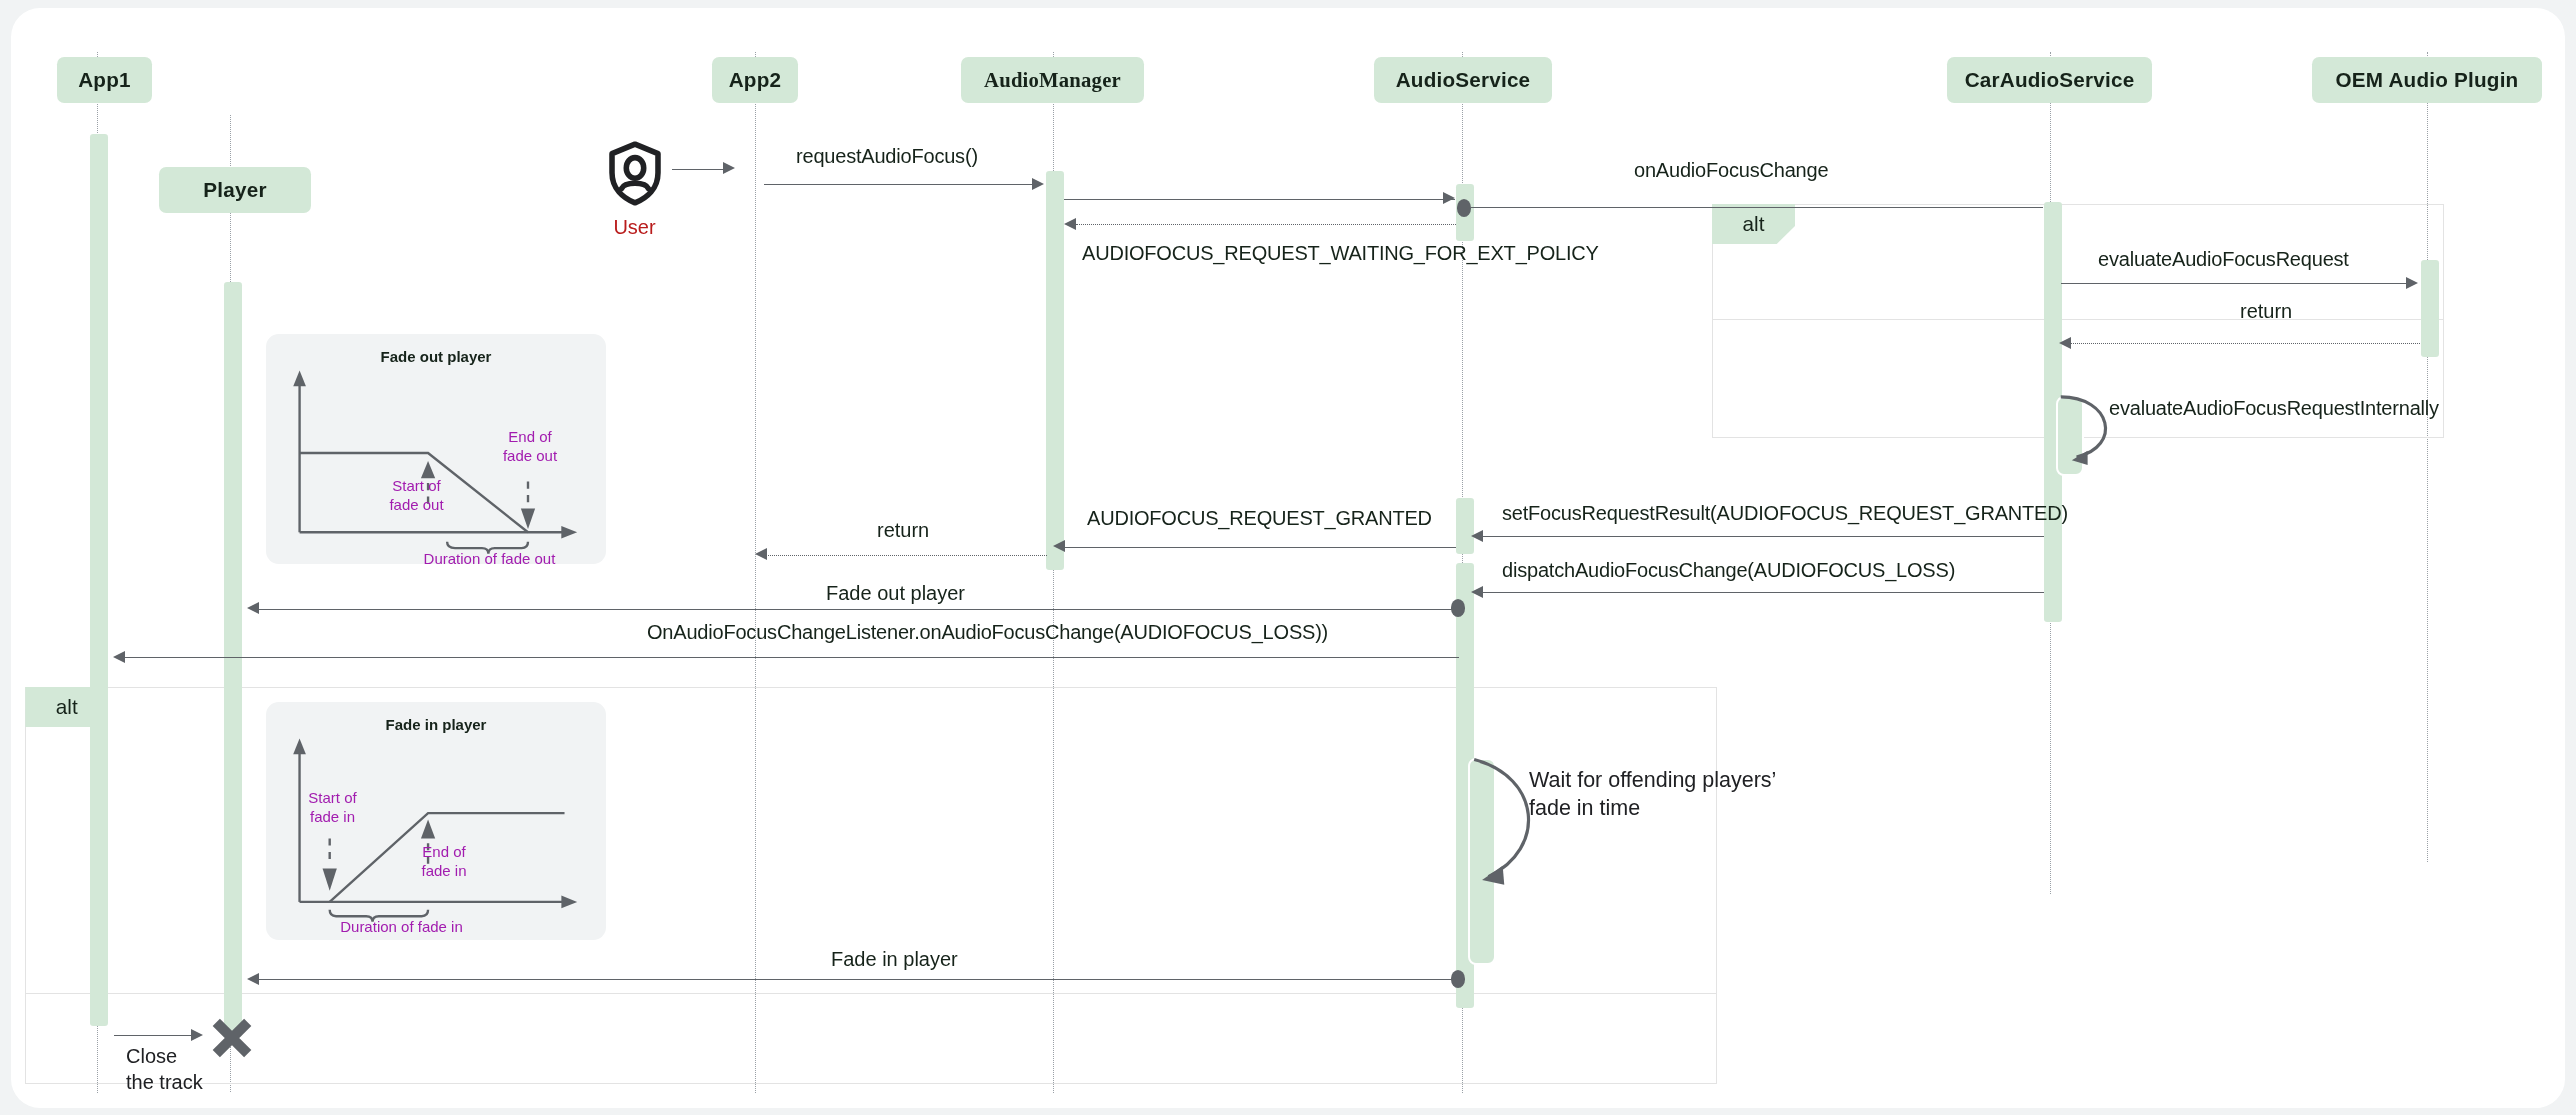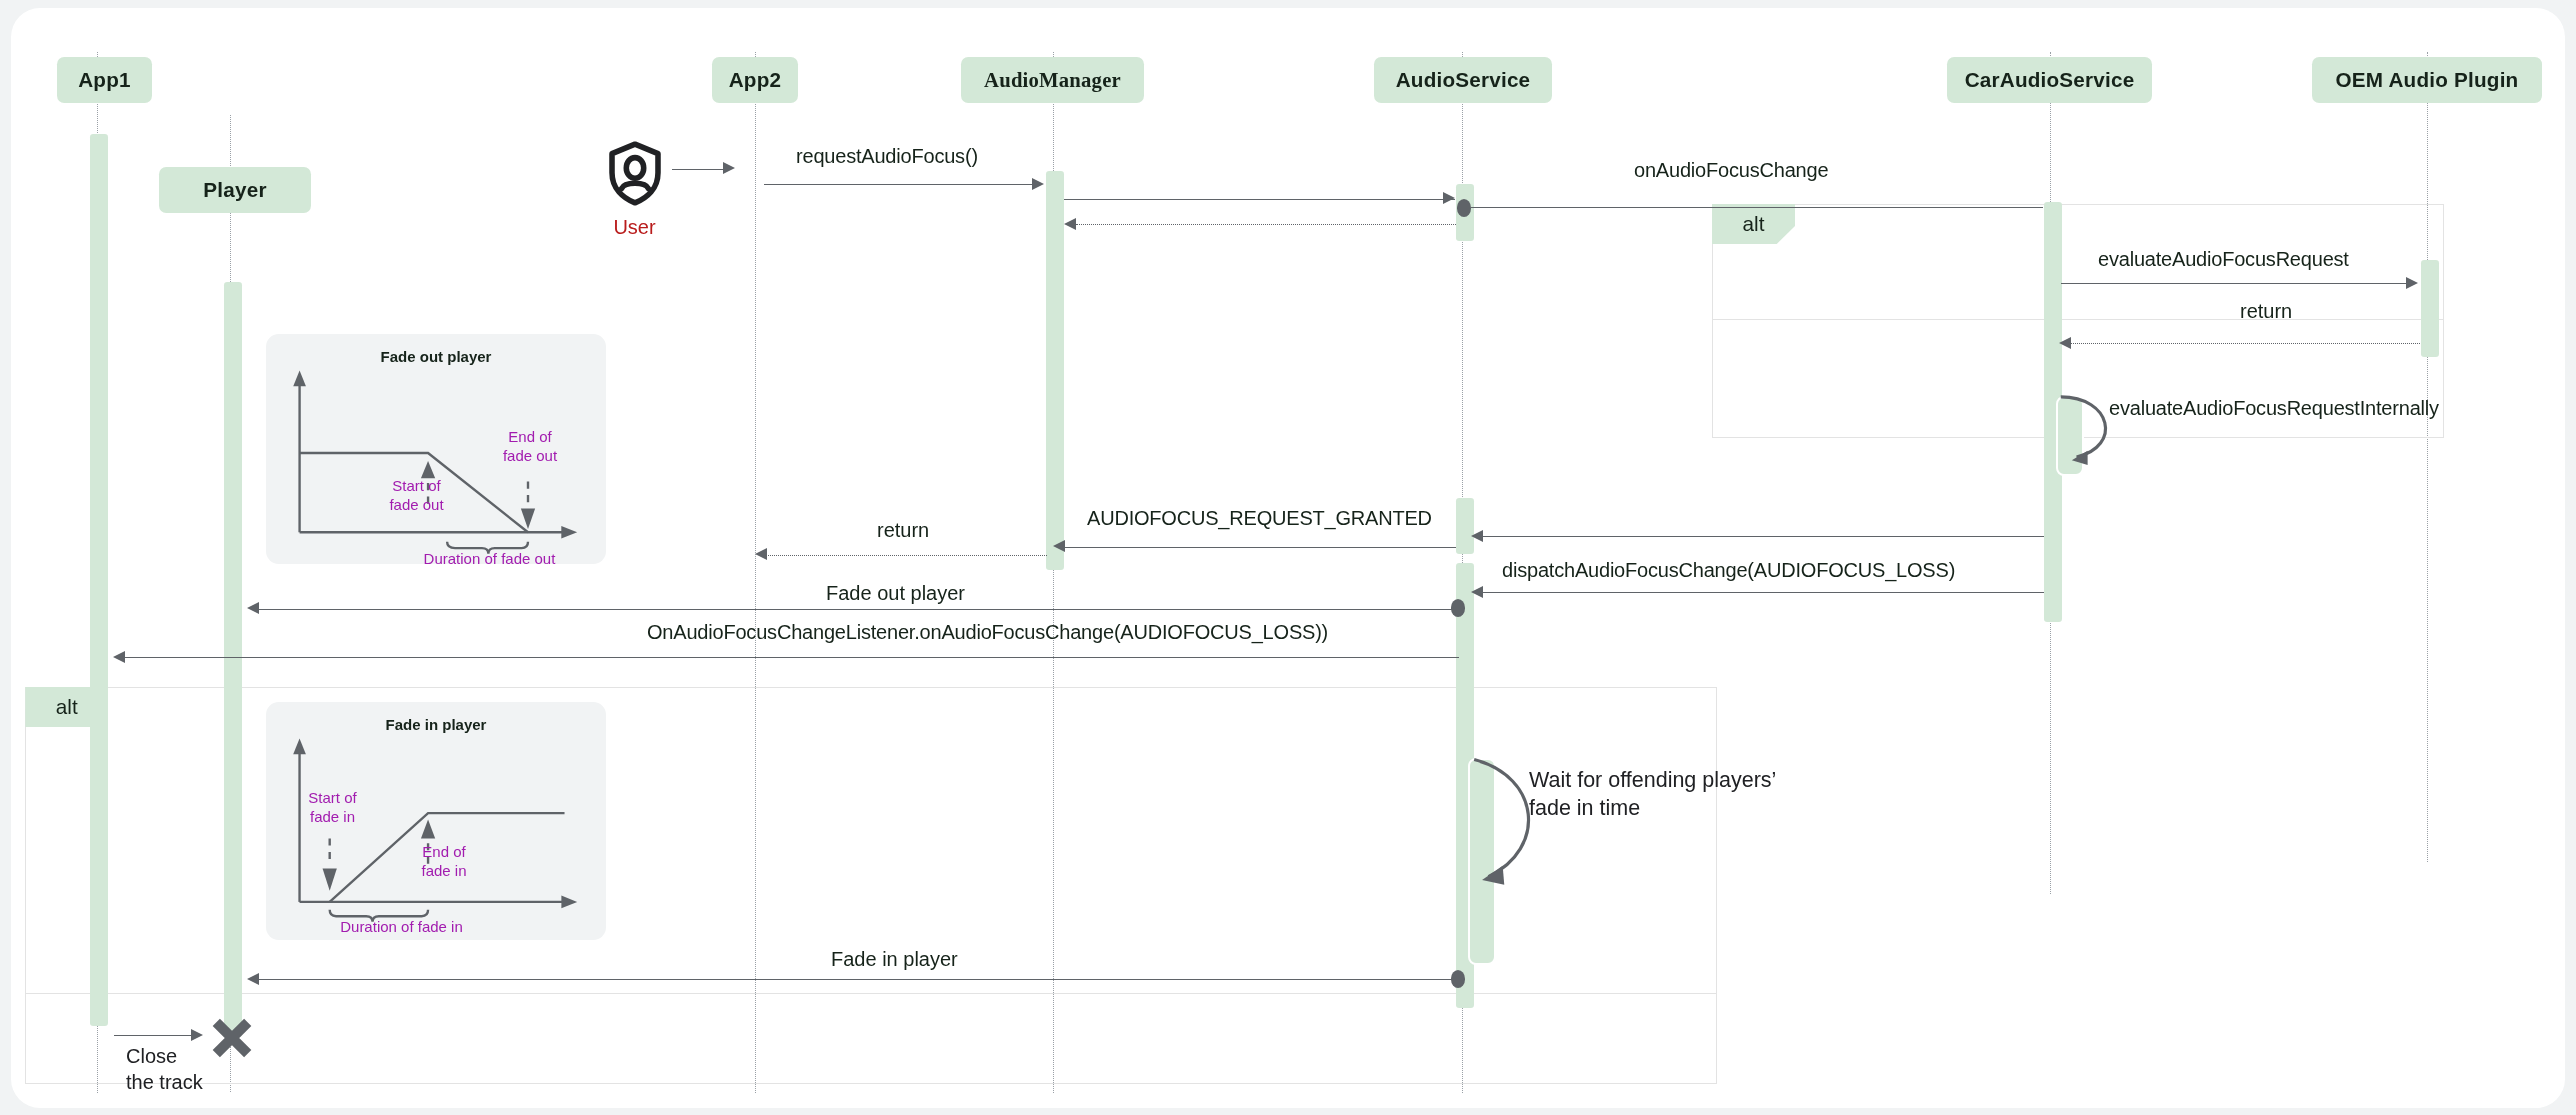--- a/index.html
+++ b/index.html
@@ -88,35 +88,37 @@
 
     <div class="msg-line" style="left:1053px;top:191px;width:391px;"></div>
     <div class="arrow-r" style="left:1432px;top:184px;"></div>
 
     <div class="dot" style="left:1446px;top:191px;"></div>
     <div class="msg-label cond" style="left:1623px;top:151px;">onAudioFocusChange</div>
     <div class="msg-line" style="left:1460px;top:199px;width:572px;"></div>
 
     <div class="msg-line dotted" style="left:1065px;top:216px;width:380px;"></div>
     <div class="arrow-l" style="left:1053px;top:210px;"></div>
+    <div class="msg-label cond" style="left:1071px;top:234px;">AUDIOFOCUS_REQUEST_WAITING_FOR_EXT_POLICY</div>
 
     <div class="msg-label cond" style="left:2087px;top:240px;">evaluateAudioFocusRequest</div>
     <div class="msg-line" style="left:2050px;top:275px;width:348px;"></div>
     <div class="arrow-r" style="left:2395px;top:269px;"></div>
 
     <div class="msg-label" style="left:2229px;top:292px;">return</div>
     <div class="msg-line dotted" style="left:2050px;top:335px;width:359px;"></div>
     <div class="arrow-l" style="left:2048px;top:329px;"></div>
 
     <svg style="left:2045px;top:381px;width:87px;height:87px;" viewBox="0 0 110 110">
       <path d="M6 10 C70 10 84 72 26 86" fill="none" stroke="#5f6368" stroke-width="4"></path>
       <path d="M40 78 L20 90 L40 96 Z" fill="#5f6368"></path>
     </svg>
     <div class="msg-label cond" style="left:2098px;top:389px;">evaluateAudioFocusRequestInternally</div>
 
+    <div class="msg-label cond" style="left:1491px;top:494px;">setFocusRequestResult(AUDIOFOCUS_REQUEST_GRANTED)</div>
     <div class="msg-line" style="left:1472px;top:528px;width:561px;"></div>
     <div class="arrow-l" style="left:1460px;top:522px;"></div>
 
     <div class="msg-label cond" style="left:1076px;top:499px;">AUDIOFOCUS_REQUEST_GRANTED</div>
     <div class="msg-line" style="left:1053px;top:539px;width:392px;"></div>
     <div class="arrow-l" style="left:1042px;top:532px;"></div>
 
     <div class="msg-label" style="left:866px;top:511px;">return</div>
     <div class="msg-line dotted" style="left:753px;top:547px;width:283px;"></div>
     <div class="arrow-l" style="left:744px;top:540px;"></div>

